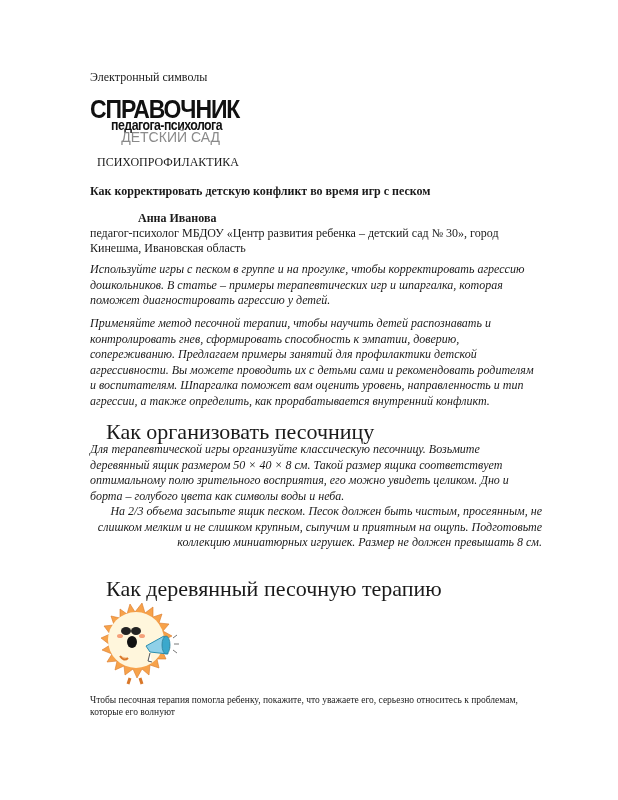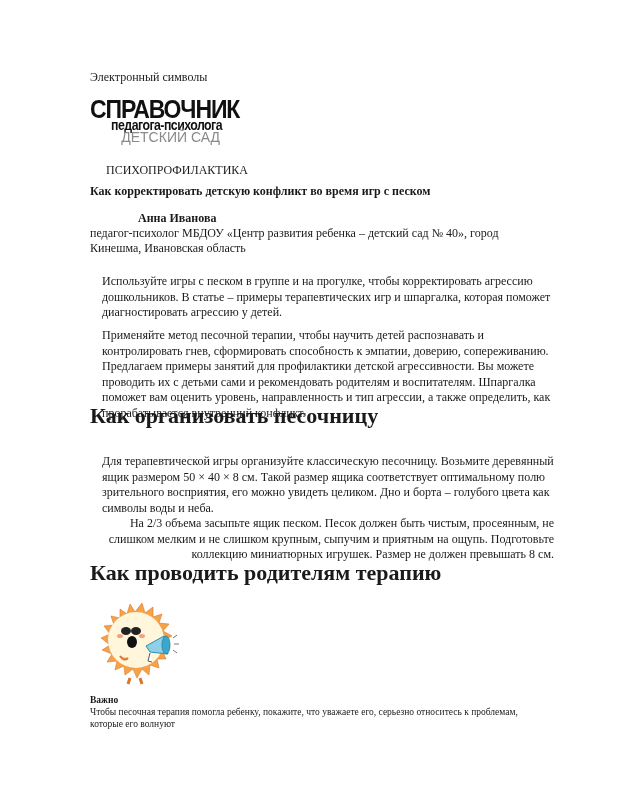--- a/index.html
+++ b/index.html
@@ -9,28 +9,28 @@
     .journal { position: absolute; top: 70px; left: 0; font-size: 12px; }
     .logo { position: absolute; top: 98px; left: 0; width: 135px; height: 46px; }
     .logo .l1 { position: absolute; top: 0; left: 0; font-family: "Liberation Sans", "DejaVu Sans", sans-serif;
       font-weight: bold; font-size: 25px; letter-spacing: -1.2px; transform: scaleX(0.92); transform-origin: left top;
       color: #111; line-height: 22px; }
     .logo .l2 { position: absolute; top: 20px; right: 3px; font-family: "Liberation Sans", "DejaVu Sans", sans-serif;
       font-weight: bold; font-size: 14px; letter-spacing: -0.6px; transform: scaleX(0.88); transform-origin: right top;
       color: #111; line-height: 14px; white-space: nowrap; }
     .logo .l3 { position: absolute; top: 34px; right: 5px; font-family: "Liberation Sans", "DejaVu Sans", sans-serif;
       font-size: 14px; color: #8a8a8a; line-height: 10px; white-space: nowrap; }
-    .rubric { position: absolute; top: 155px; left: 16px; font-size: 12px; margin-top: 8px; }
+    .rubric { position: absolute; top: 155px; left: 7px; font-size: 12px; }
     .title { position: absolute; top: 184px; left: 0; font-size: 12px; font-weight: bold; }
     .author { position: absolute; top: 211px; left: 0; font-size: 12px; line-height: 15px; width: 440px; }
     .author .name { font-weight: bold; display: block; margin-left: 48px; }
-    .p { position: absolute; left: 0; font-size: 12px; line-height: 15.5px; width: 452px; margin: 12px; }
+    .p { position: absolute; left: 0; font-size: 12px; line-height: 15.5px; width: 452px; margin: 0; font-style: italic; }
     .p1 { top: 262px; }
     .p2 { top: 316px; }
-    .h2 { position: absolute; left: 0; font-size: 22px; font-weight: bold; margin: 0; line-height: 26px; }
+    .h2 { position: absolute; left: 0; font-size: 22px; font-weight: normal; margin: 16px; line-height: 26px; }
     .h2a { top: 403px; }
     .h2b { top: 560px; }
     .p3 { top: 442px; }
     .p4 { top: 504px; text-align: right; }
     .hedgehog { position: absolute; left: 0; top: 598px; width: 94px; height: 94px; }
     .note { position: absolute; top: 694px; left: 0; width: 460px; font-size: 9.5px; line-height: 12px; }
     .note .nt { font-weight: bold; display: block; }
   </style>
 </head>
 <body>
@@ -43,31 +43,31 @@
     <div class="l2">педагога-психолога</div>
     <div class="l3">ДЕТСКИЙ САД</div>
   </div>
 
   <div class="rubric">ПСИХОПРОФИЛАКТИКА</div>
 
   <div class="title">Как корректировать детскую конфликт во время игр с песком</div>
 
   <div class="author">
     <span class="name">Анна Иванова</span>
-    <span>педагог-психолог МБДОУ «Центр развития ребенка – детский сад № 40», город Кинешма, Ивановская область</span>
+    <span>педагог-психолог МБДОУ «Центр развития ребенка – детский сад № 30», город Кинешма, Ивановская область</span>
   </div>
 
   <p class="p p1">Используйте игры с песком в группе и на прогулке, чтобы корректировать агрессию дошкольников. В статье – примеры терапевтических игр и шпаргалка, которая поможет диагностировать агрессию у детей.</p>
   <p class="p p2">Применяйте метод песочной терапии, чтобы научить детей распознавать и контролировать гнев, сформировать способность к эмпатии, доверию, сопереживанию. Предлагаем примеры занятий для профилактики детской агрессивности. Вы можете проводить их с детьми сами и рекомендовать родителям и воспитателям. Шпаргалка поможет вам оценить уровень, направленность и тип агрессии, а также определить, как прорабатывается внутренний конфликт.</p>
 
   <h2 class="h2 h2a">Как организовать песочницу</h2>
   <p class="p p3">Для терапевтической игры организуйте классическую песочницу. Возьмите деревянный ящик размером 50 × 40 × 8 см. Такой размер ящика соответствует оптимальному полю зрительного восприятия, его можно увидеть целиком. Дно и борта – голубого цвета как символы воды и неба.</p>
   <p class="p p4">На 2/3 объема засыпьте ящик песком. Песок должен быть чистым, просеянным, не слишком мелким и не слишком крупным, сыпучим и приятным на ощупь. Подготовьте коллекцию миниатюрных игрушек. Размер не должен превышать 8 см.</p>
 
-  <h2 class="h2 h2b">Как проводить родителям терапию</h2>
+  <h2 class="h2 h2b">Как деревянный песочную терапию</h2>
 
   <svg class="hedgehog" viewBox="0 0 94 94">
     <g>
       <polygon fill="#f7a24a" stroke="#d9782a" stroke-width="0.6" points="40,6 45,14 52,5 55,15 63,9 63,19 72,16 69,25 79,26 73,33 82,38 74,42 80,50 72,52 76,61 67,61 69,70 60,67 59,77 52,71 47,80 43,71 35,77 34,68 25,72 27,63 17,64 22,56 12,52 20,47 11,40 20,36 14,28 24,27 21,18 30,20 30,11 37,16"></polygon>
     </g>
     <circle cx="46" cy="42" r="28" fill="#fff6dc"></circle>
     <ellipse cx="30" cy="38" rx="3" ry="2" fill="#f5a07a"></ellipse>
     <ellipse cx="52" cy="38" rx="3" ry="2" fill="#f5a07a"></ellipse>
     <ellipse cx="36" cy="33" rx="5" ry="4" fill="#222"></ellipse>
     <ellipse cx="46" cy="33" rx="5" ry="4" fill="#222"></ellipse>
@@ -76,16 +76,15 @@
     <path d="M40,80 l-2,6 M50,80 l2,6" stroke="#d9782a" stroke-width="3"></path>
     <g>
       <polygon points="56,48 74,38 78,56 60,54" fill="#8fd0e8" stroke="#2a8fb0" stroke-width="1"></polygon>
       <ellipse cx="76" cy="47" rx="4" ry="9" fill="#3aa8cc" stroke="#2a7f9a" stroke-width="0.8"></ellipse>
       <path d="M60,55 l-2,8 l4,1" stroke="#555" stroke-width="1" fill="#fff"></path>
       <path d="M83,40 l4,-3 M84,46 l5,0 M83,52 l4,3" stroke="#555" stroke-width="0.8"></path>
     </g>
   </svg>
 
   <div class="note">
-    <span class="nt">Важно</span>
     <span>Чтобы песочная терапия помогла ребенку, покажите, что уважаете его, серьезно относитесь к проблемам, которые его волнуют</span>
   </div>
 </div>
 
 </body></html>

